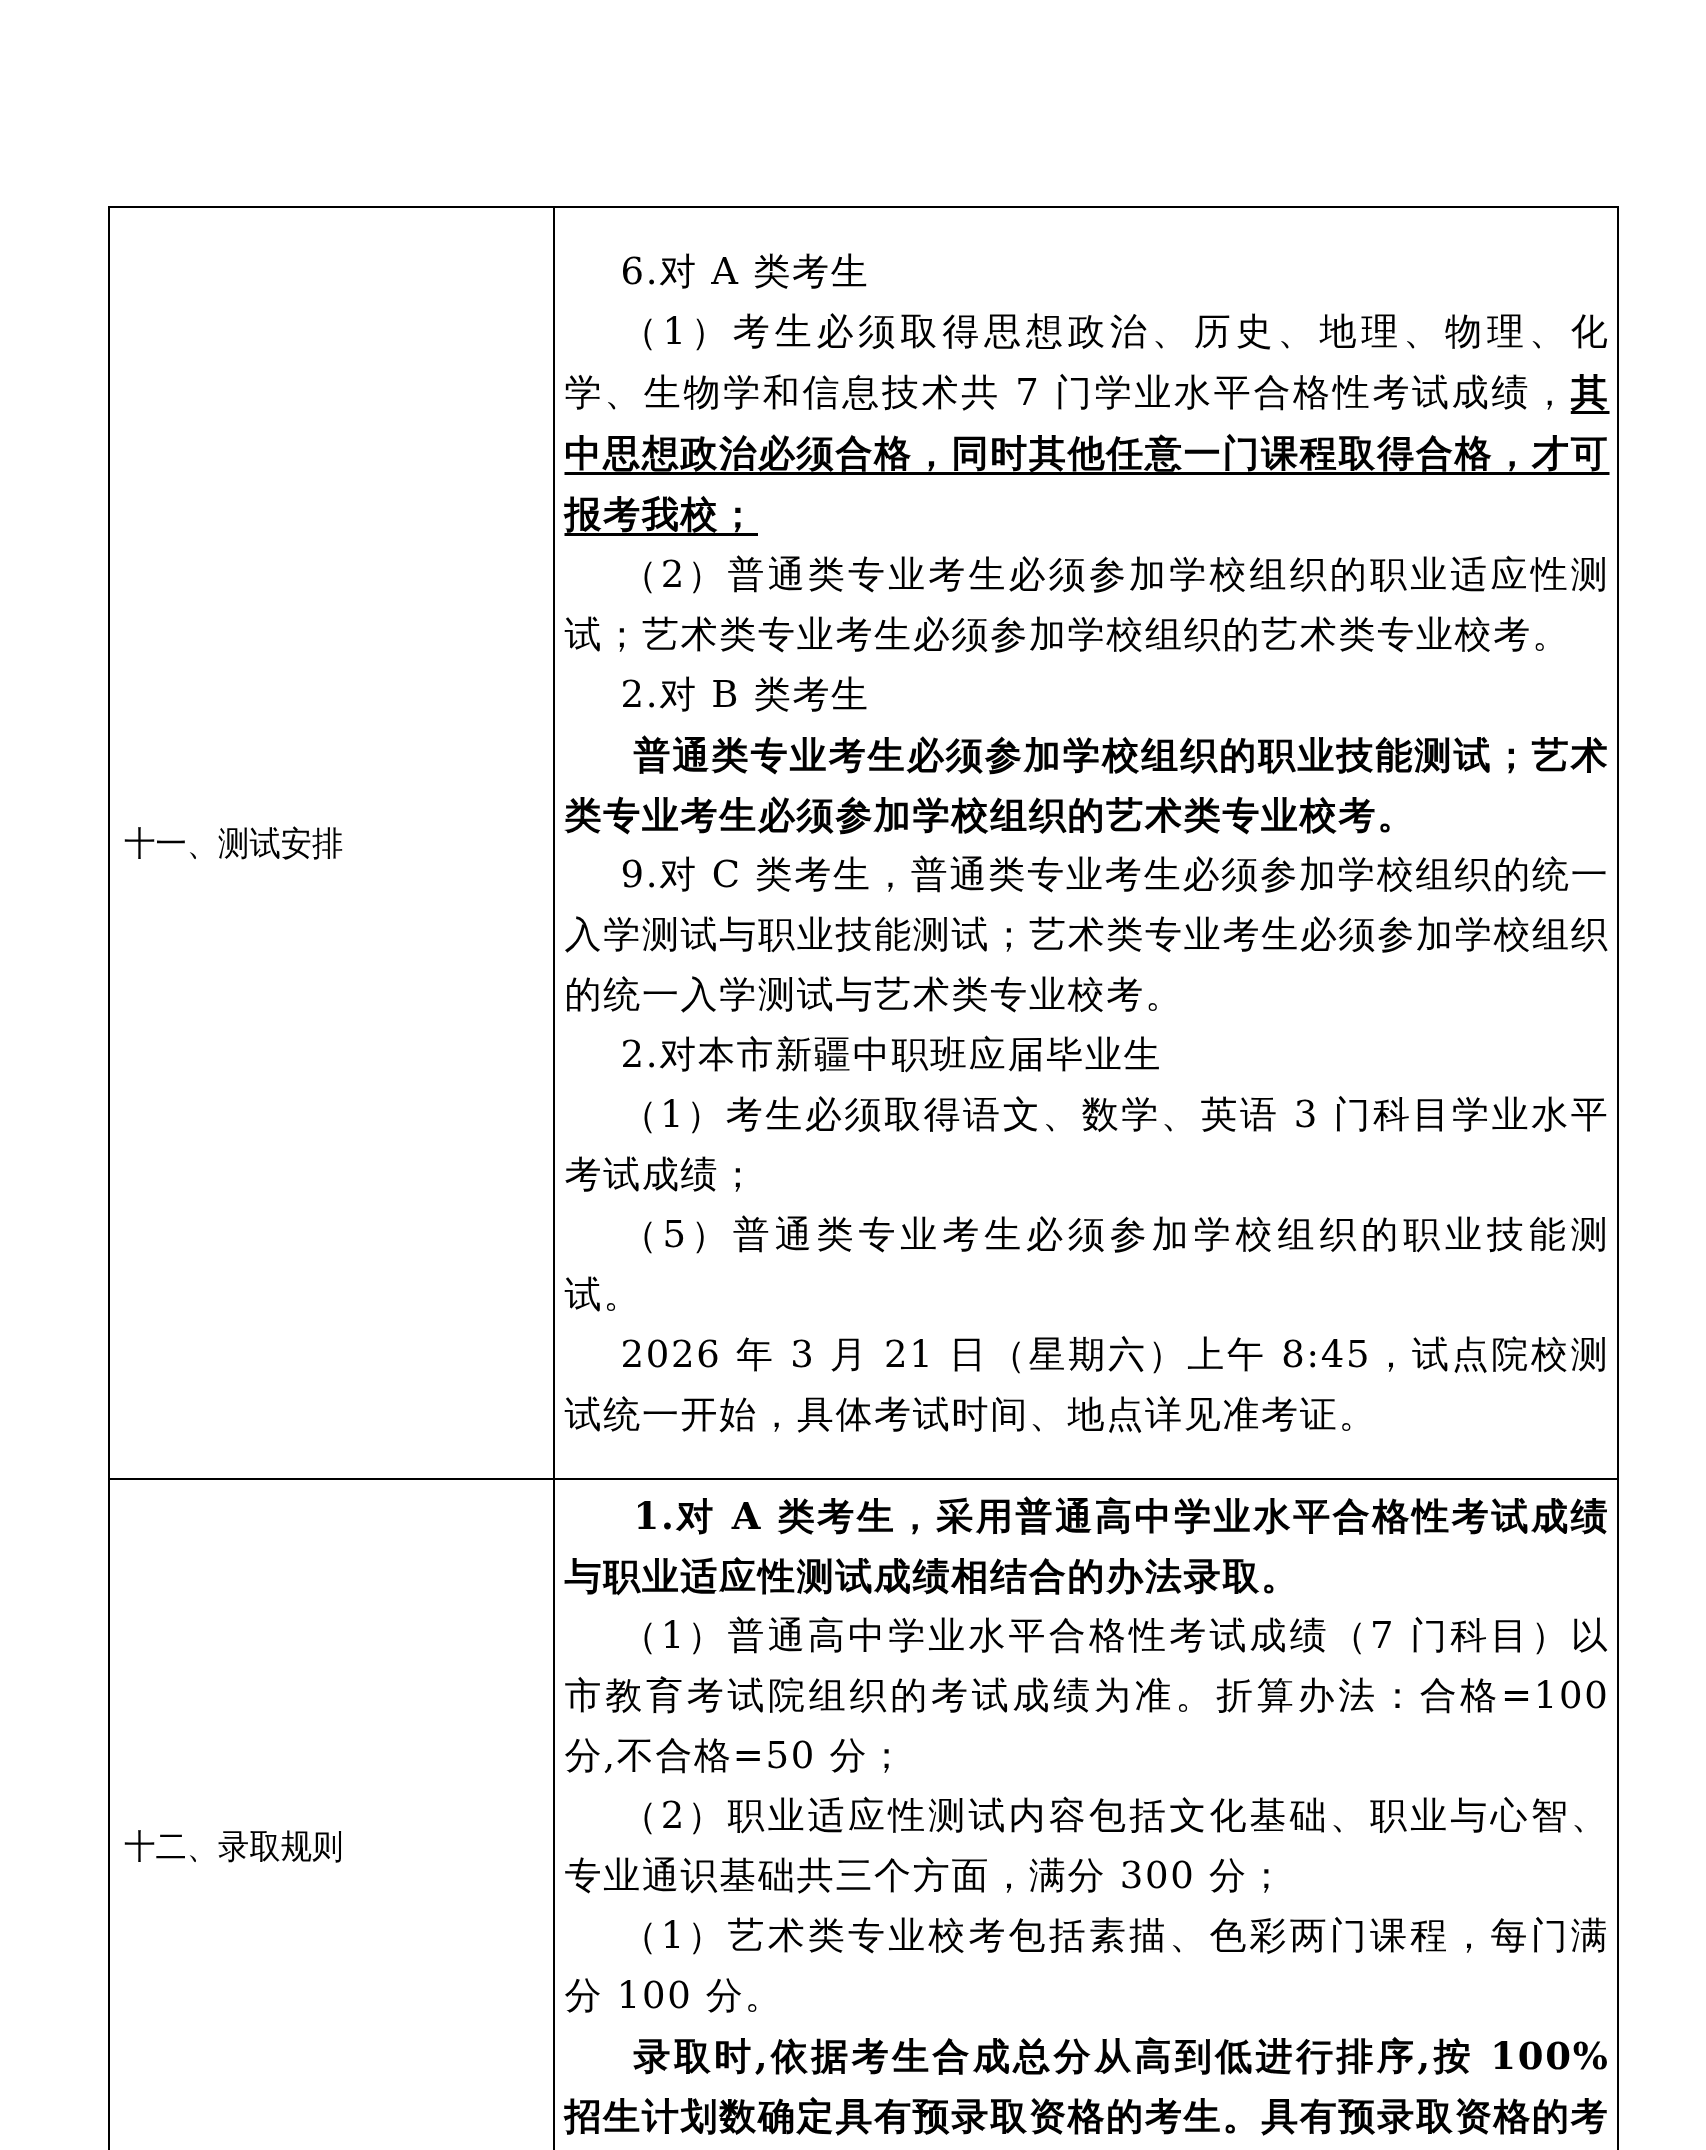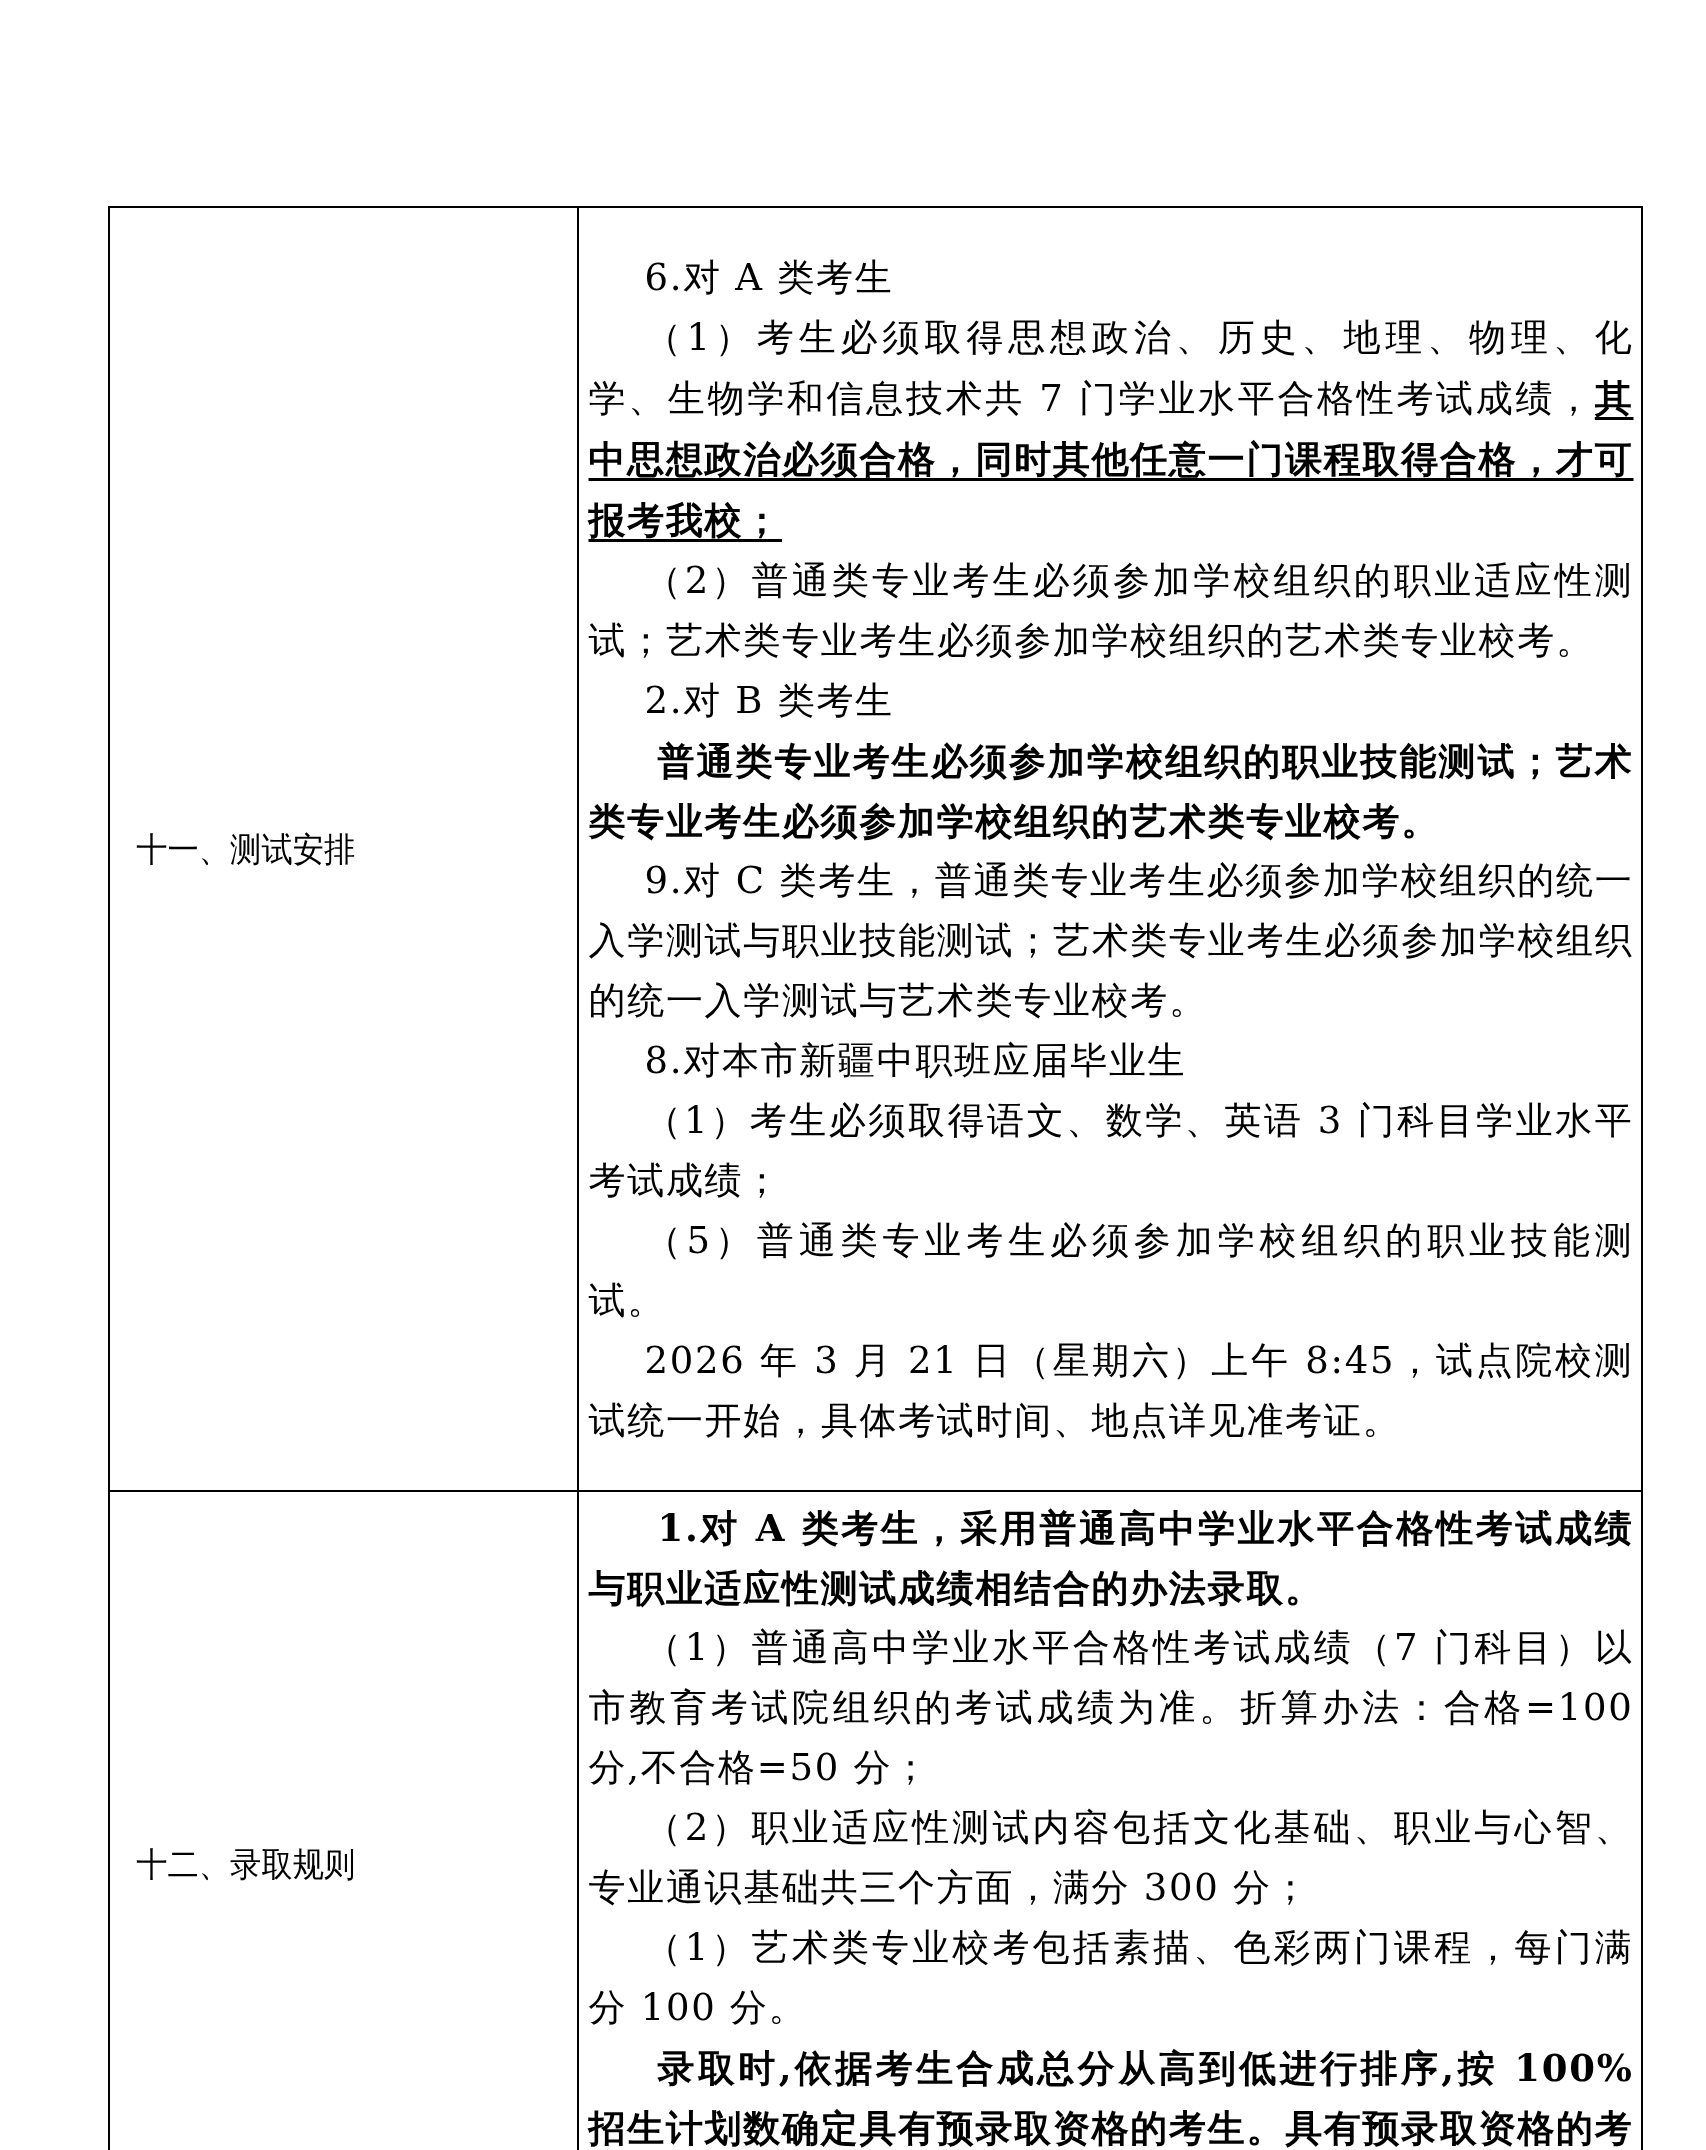--- a/index.html
+++ b/index.html
@@ -4,21 +4,21 @@
 <style>
   html, body { margin: 0; padding: 0; background: #ffffff; }
   body { width: 1707px; height: 2414px; position: relative; overflow: hidden;
          font-family: "DejaVu Serif", "Liberation Serif", serif; color: #000; }
   .page { position: absolute; left: 0; top: 0; width: 1707px; height: 2414px; }
   table.doc-table {
     position: absolute; left: 108px; top: 206px; width: 1491px;
     border-collapse: collapse; table-layout: fixed;
   }
   table.doc-table td {
-    border: 2.6px solid #000; vertical-align: middle; padding: 12px;
+    border: 2.6px solid #000; vertical-align: middle; padding: 0;
   }
   td.label-cell { width: 443px; }
   td.content-cell { width: 1045px; padding: 6px 7.7px 6px 9.5px !important; }
   .label-text {
     font-size: 34px; line-height: 60px; padding-left: 15.5px; white-space: nowrap;
     transform: scaleX(0.92); transform-origin: left center;
   }
   .para {
     font-size: 37px; line-height: 60px; margin: 0; text-align: justify;
     text-align-last: left; letter-spacing: 1.7px;
@@ -40,21 +40,21 @@
       <td class="label-cell">
         <div class="label-text">十一、测试安排</div>
       </td>
       <td class="content-cell">
         <p class="para indent1">6.对 A 类考生</p>
         <p class="para indent1"><span>（1）考生必须取得思想政治、历史、地理、物理、化学、生物学和信息技术共 7 门学业水平合格性考试成绩，</span><span class="emph">其中思想政治必须合格，同时其他任意一门课程取得合格，才可报考我校；</span></p>
         <p class="para indent1">（2）普通类专业考生必须参加学校组织的职业适应性测试；艺术类专业考生必须参加学校组织的艺术类专业校考。</p>
         <p class="para indent1">2.对 B 类考生</p>
         <p class="para indent2">普通类专业考生必须参加学校组织的职业技能测试；艺术类专业考生必须参加学校组织的艺术类专业校考。</p>
         <p class="para indent1">9.对 C 类考生，普通类专业考生必须参加学校组织的统一入学测试与职业技能测试；艺术类专业考生必须参加学校组织的统一入学测试与艺术类专业校考。</p>
-        <p class="para indent1">8.对本市新疆中职班应届毕业生</p>
+        <p class="para indent1">2.对本市新疆中职班应届毕业生</p>
         <p class="para indent1">（1）考生必须取得语文、数学、英语 3 门科目学业水平考试成绩；</p>
         <p class="para indent1">（5）普通类专业考生必须参加学校组织的职业技能测试。</p>
         <p class="para indent1">2026 年 3 月 21 日（星期六）上午 8:45，试点院校测试统一开始，具体考试时间、地点详见准考证。</p>
       </td>
     </tr>
     <tr class="row-admit">
       <td class="label-cell">
         <div class="label-text">十二、录取规则</div>
       </td>
       <td class="content-cell">

